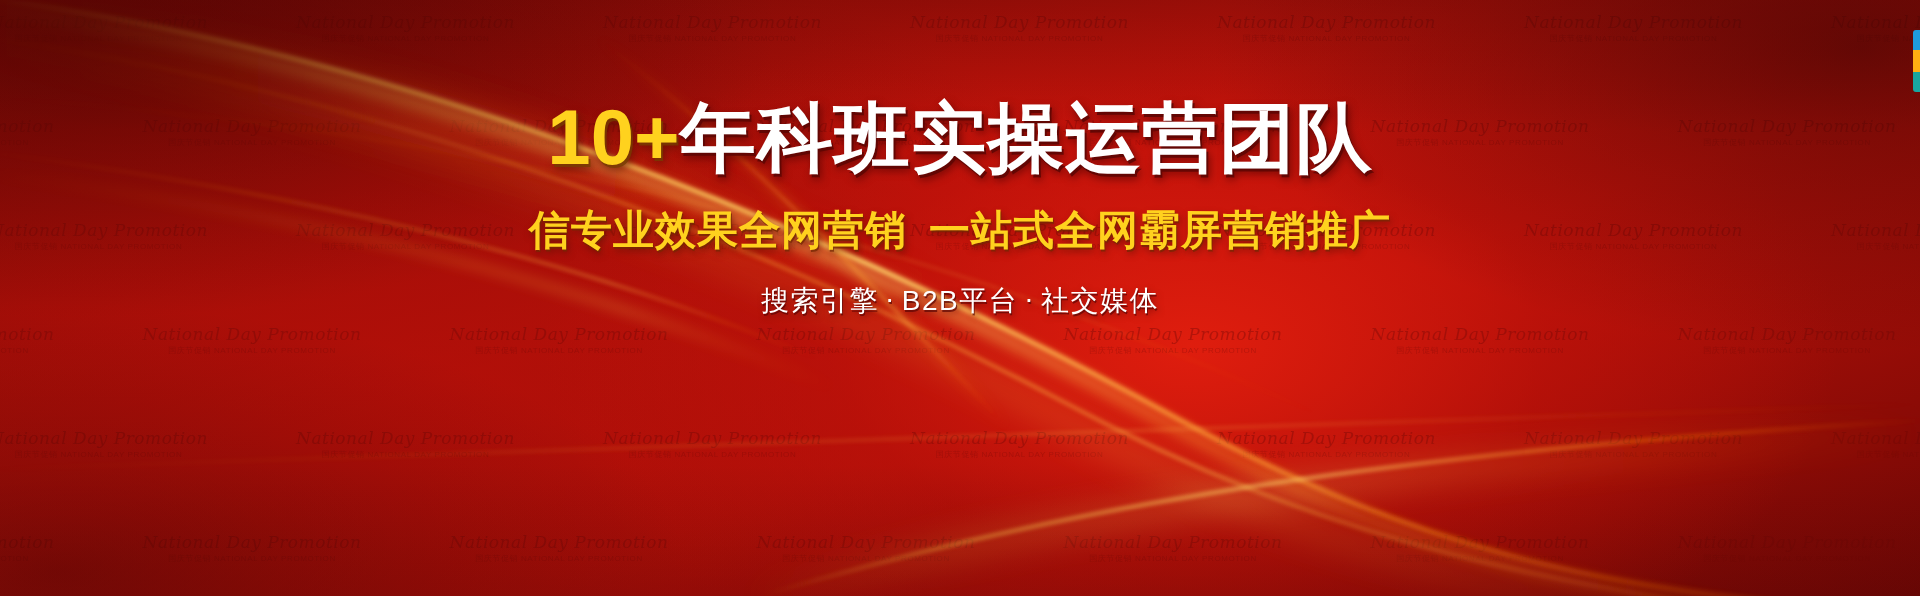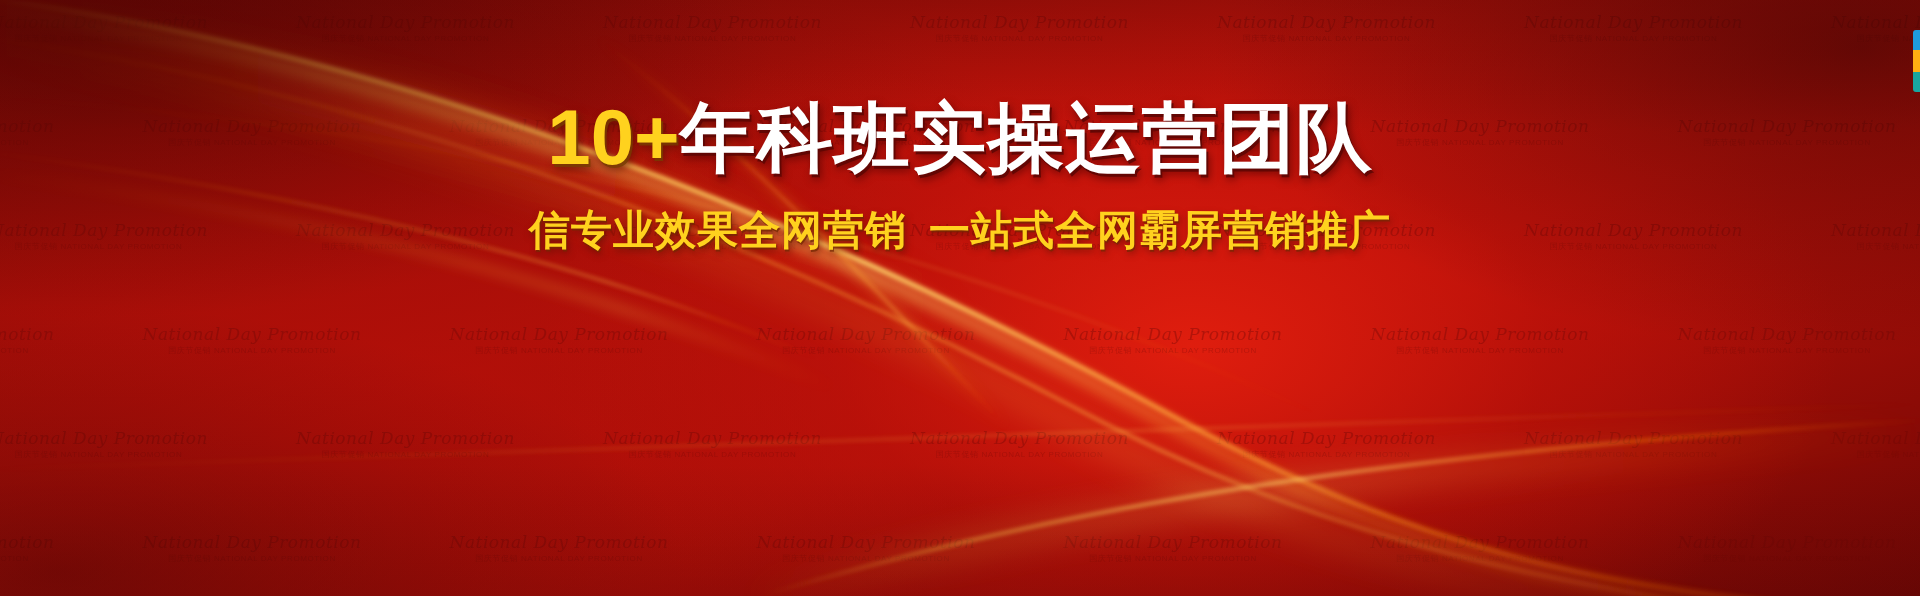--- a/index.html
+++ b/index.html
@@ -379,20 +379,23 @@
   <div class="content">
 
     <div class="headline">
       <span class="num">10+</span><span>年科班实操运营团队</span>
     </div>
 
     <div class="subline">
       <span>信专业效果全网营销</span><span class="gap"></span><span>一站式全网霸屏营销推广</span>
     </div>
 
+    <div class="tagline">
+      <span>搜索引擎</span><span class="dot">·</span><span>B2B平台</span><span class="dot">·</span><span>社交媒体</span>
+    </div>
 
   </div>
 
   <div class="edge-widget">
     <i class="ew-1"></i>
     <i class="ew-2"></i>
     <i class="ew-3"></i>
   </div>
 
 </div>

